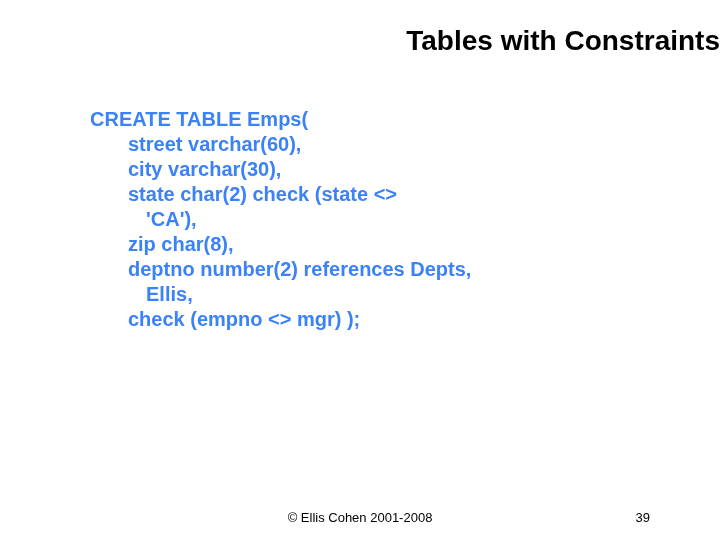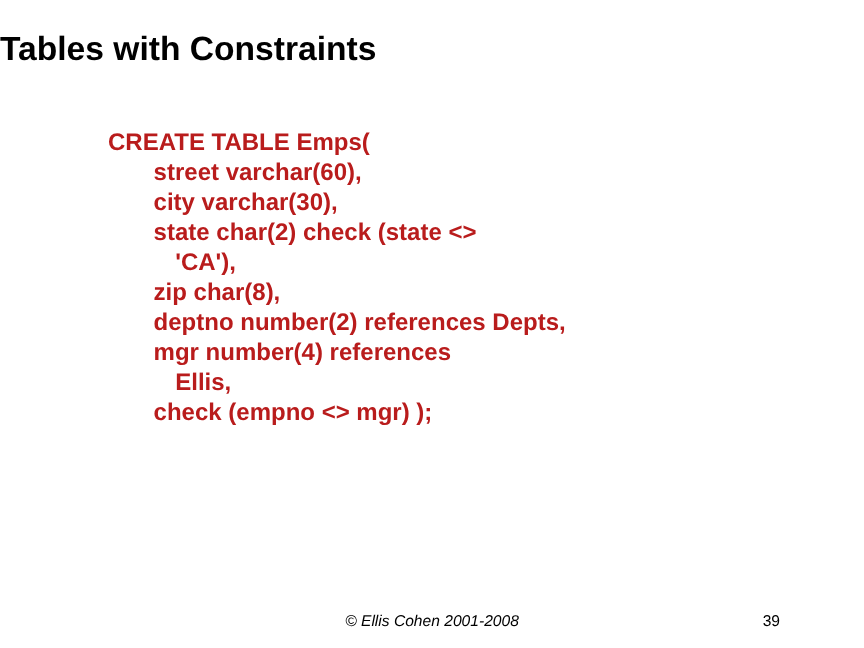--- a/index.html
+++ b/index.html
@@ -10,70 +10,68 @@
       font-family: Verdana, Geneva, sans-serif;
       position: relative;
       overflow: hidden;
     }
     .slide {
       width: 100%;
       height: 100%;
       padding: 25px 0 0 0;
     }
     .title {
-      text-align: left;
+      text-align: right;
       font-size: 28px;
       font-weight: bold;
       color: #000000;
       margin-bottom: 50px;
     }
     .code-block {
       padding-left: 90px;
       padding-right: 50px;
       font-size: 20px;
       font-weight: bold;
-      color: #b91c1c;
+      color: #3b82f6;
       line-height: 1.25;
     }
     .indent1 { padding-left: 38px; }
     .indent2 { padding-left: 56px; }
     .footer {
       position: absolute;
       bottom: 30px;
       left: 0;
       width: 100%;
       font-size: 13px;
       color: #000000;
     }
     .copyright {
       position: absolute;
       left: 50%;
       transform: translateX(-50%);
-      font-style: italic;
     }
     .page-num {
       position: absolute;
       right: 70px;
     }
   </style>
 </head>
 <body>
 
 <div class="slide">
   <h1 class="title">Tables with Constraints</h1>
 
   <div class="code-block">
     <div>CREATE TABLE Emps(</div>
     <div class="indent1">street             varchar(60),</div>
     <div class="indent1">city                 varchar(30),</div>
     <div class="indent1">state               char(2)  check (state &lt;&gt;</div>
     <div class="indent2">'CA'),</div>
     <div class="indent1">zip                  char(8),</div>
     <div class="indent1">deptno number(2)  references Depts,</div>
-    <div class="indent1">mgr                number(4)  references</div>
     <div class="indent2">Ellis,</div>
     <div class="indent1">check (empno &lt;&gt; mgr) );</div>
   </div>
 
   <div class="footer">
     <span class="copyright">© Ellis Cohen 2001-2008</span>
     <span class="page-num">39</span>
   </div>
 </div>
 

